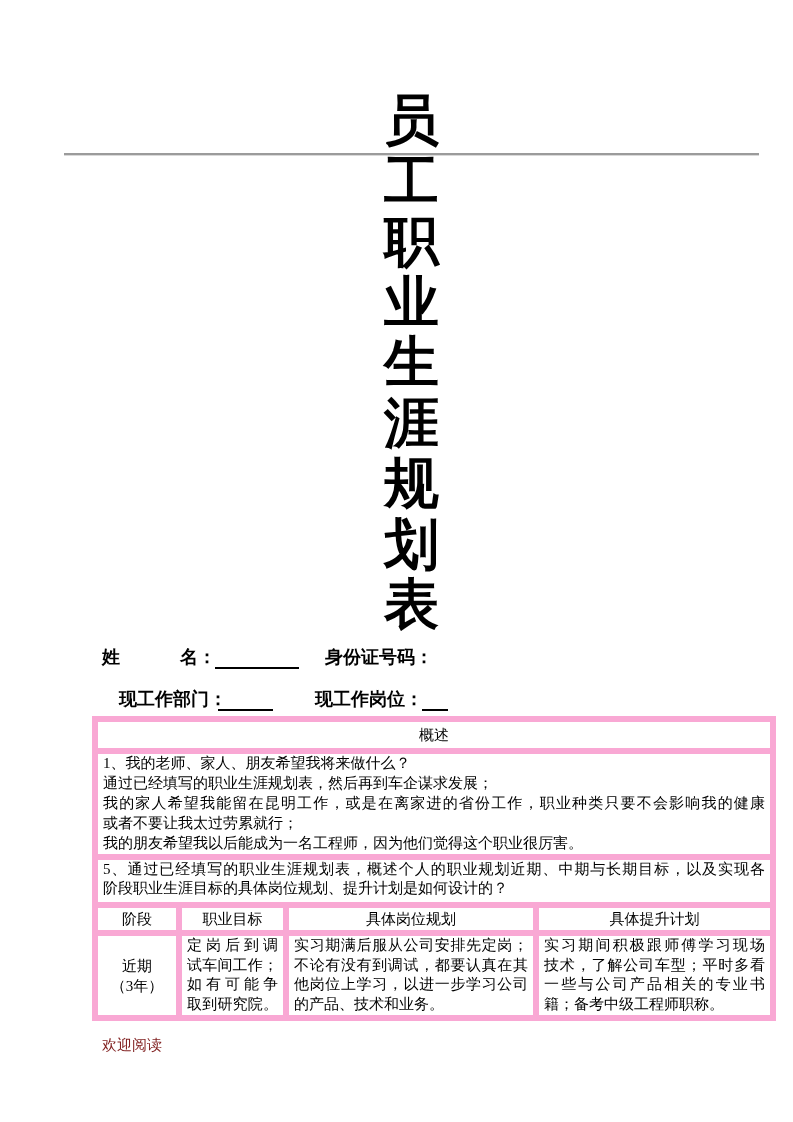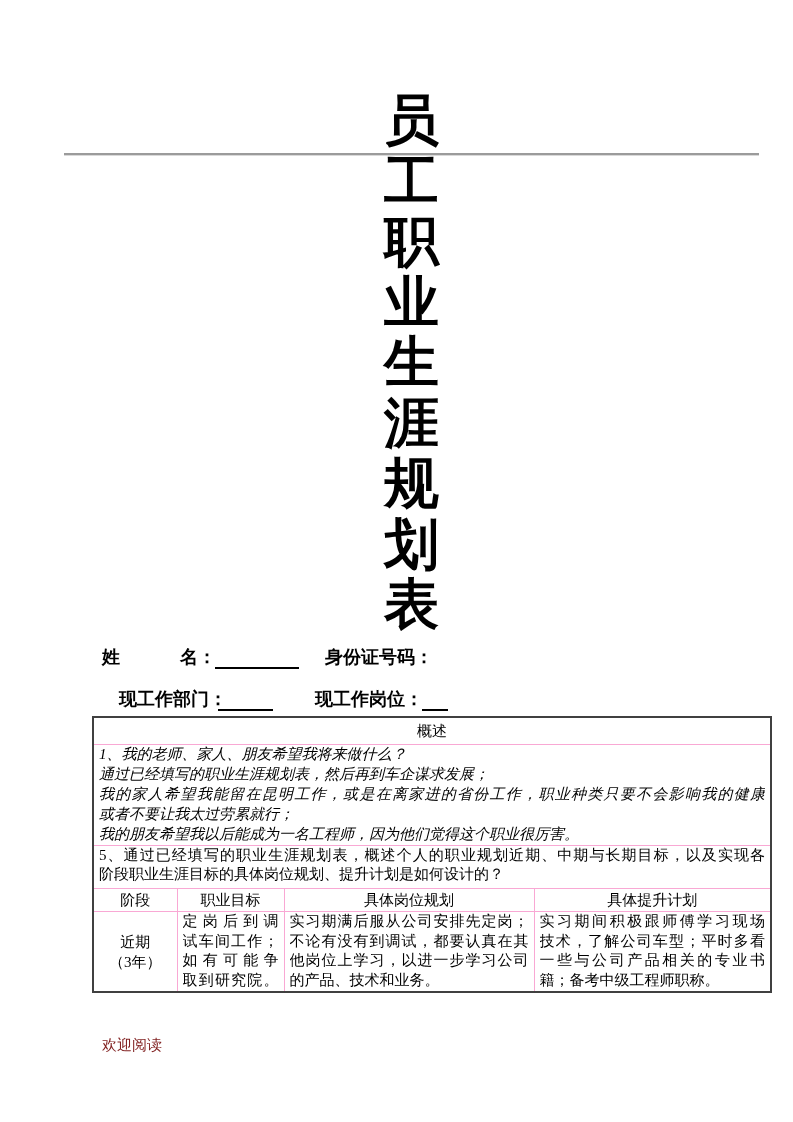--- a/index.html
+++ b/index.html
@@ -33,28 +33,28 @@
   .info-line span{position:absolute;top:0;}
   .blank-line{position:absolute;border-bottom:2px solid #000;height:0;}
   
   .tbl-wrap{position:absolute;left:92px;top:716px;width:678px;}
   table.tbl{
     border-collapse:collapse;table-layout:fixed;width:678px;
     border:2px solid #404040;
     font-size:15px;color:#000;
   }
   table.tbl td,table.tbl th{
-    border:1px solid #f9a8d4;
+    border:6px solid #f9a8d4;
     padding:0 5px;
     font-weight:normal;
     overflow:hidden;
   }
   .c-center{text-align:center;vertical-align:middle;}
   .r-ov td{height:26px;}
-  .r-q1 td{height:100px;vertical-align:top;padding:0 4px;font-style:italic;}
+  .r-q1 td{height:100px;vertical-align:top;padding:0 4px;}
   .r-q1 .ln{line-height:19.9px;}
   .r-q2 td{height:42px;vertical-align:top;padding:2px 4px 0 4px;}
   .r-q2 .ln{line-height:19px;}
   .r-head th{height:22px;text-align:center;vertical-align:middle;margin-top:42px;}
   .r-jinqi td{height:79px;vertical-align:top;padding-top:2px;}
   .r-jinqi .ln{line-height:19.5px;}
   .r-jinqi .stage{vertical-align:middle;}
   .r-jinqi .stage .ln{line-height:20px;text-align:center;}
   .r-zhongqi td{height:27px;vertical-align:middle;}
   .r-zhongqi .ln{line-height:19px;}

